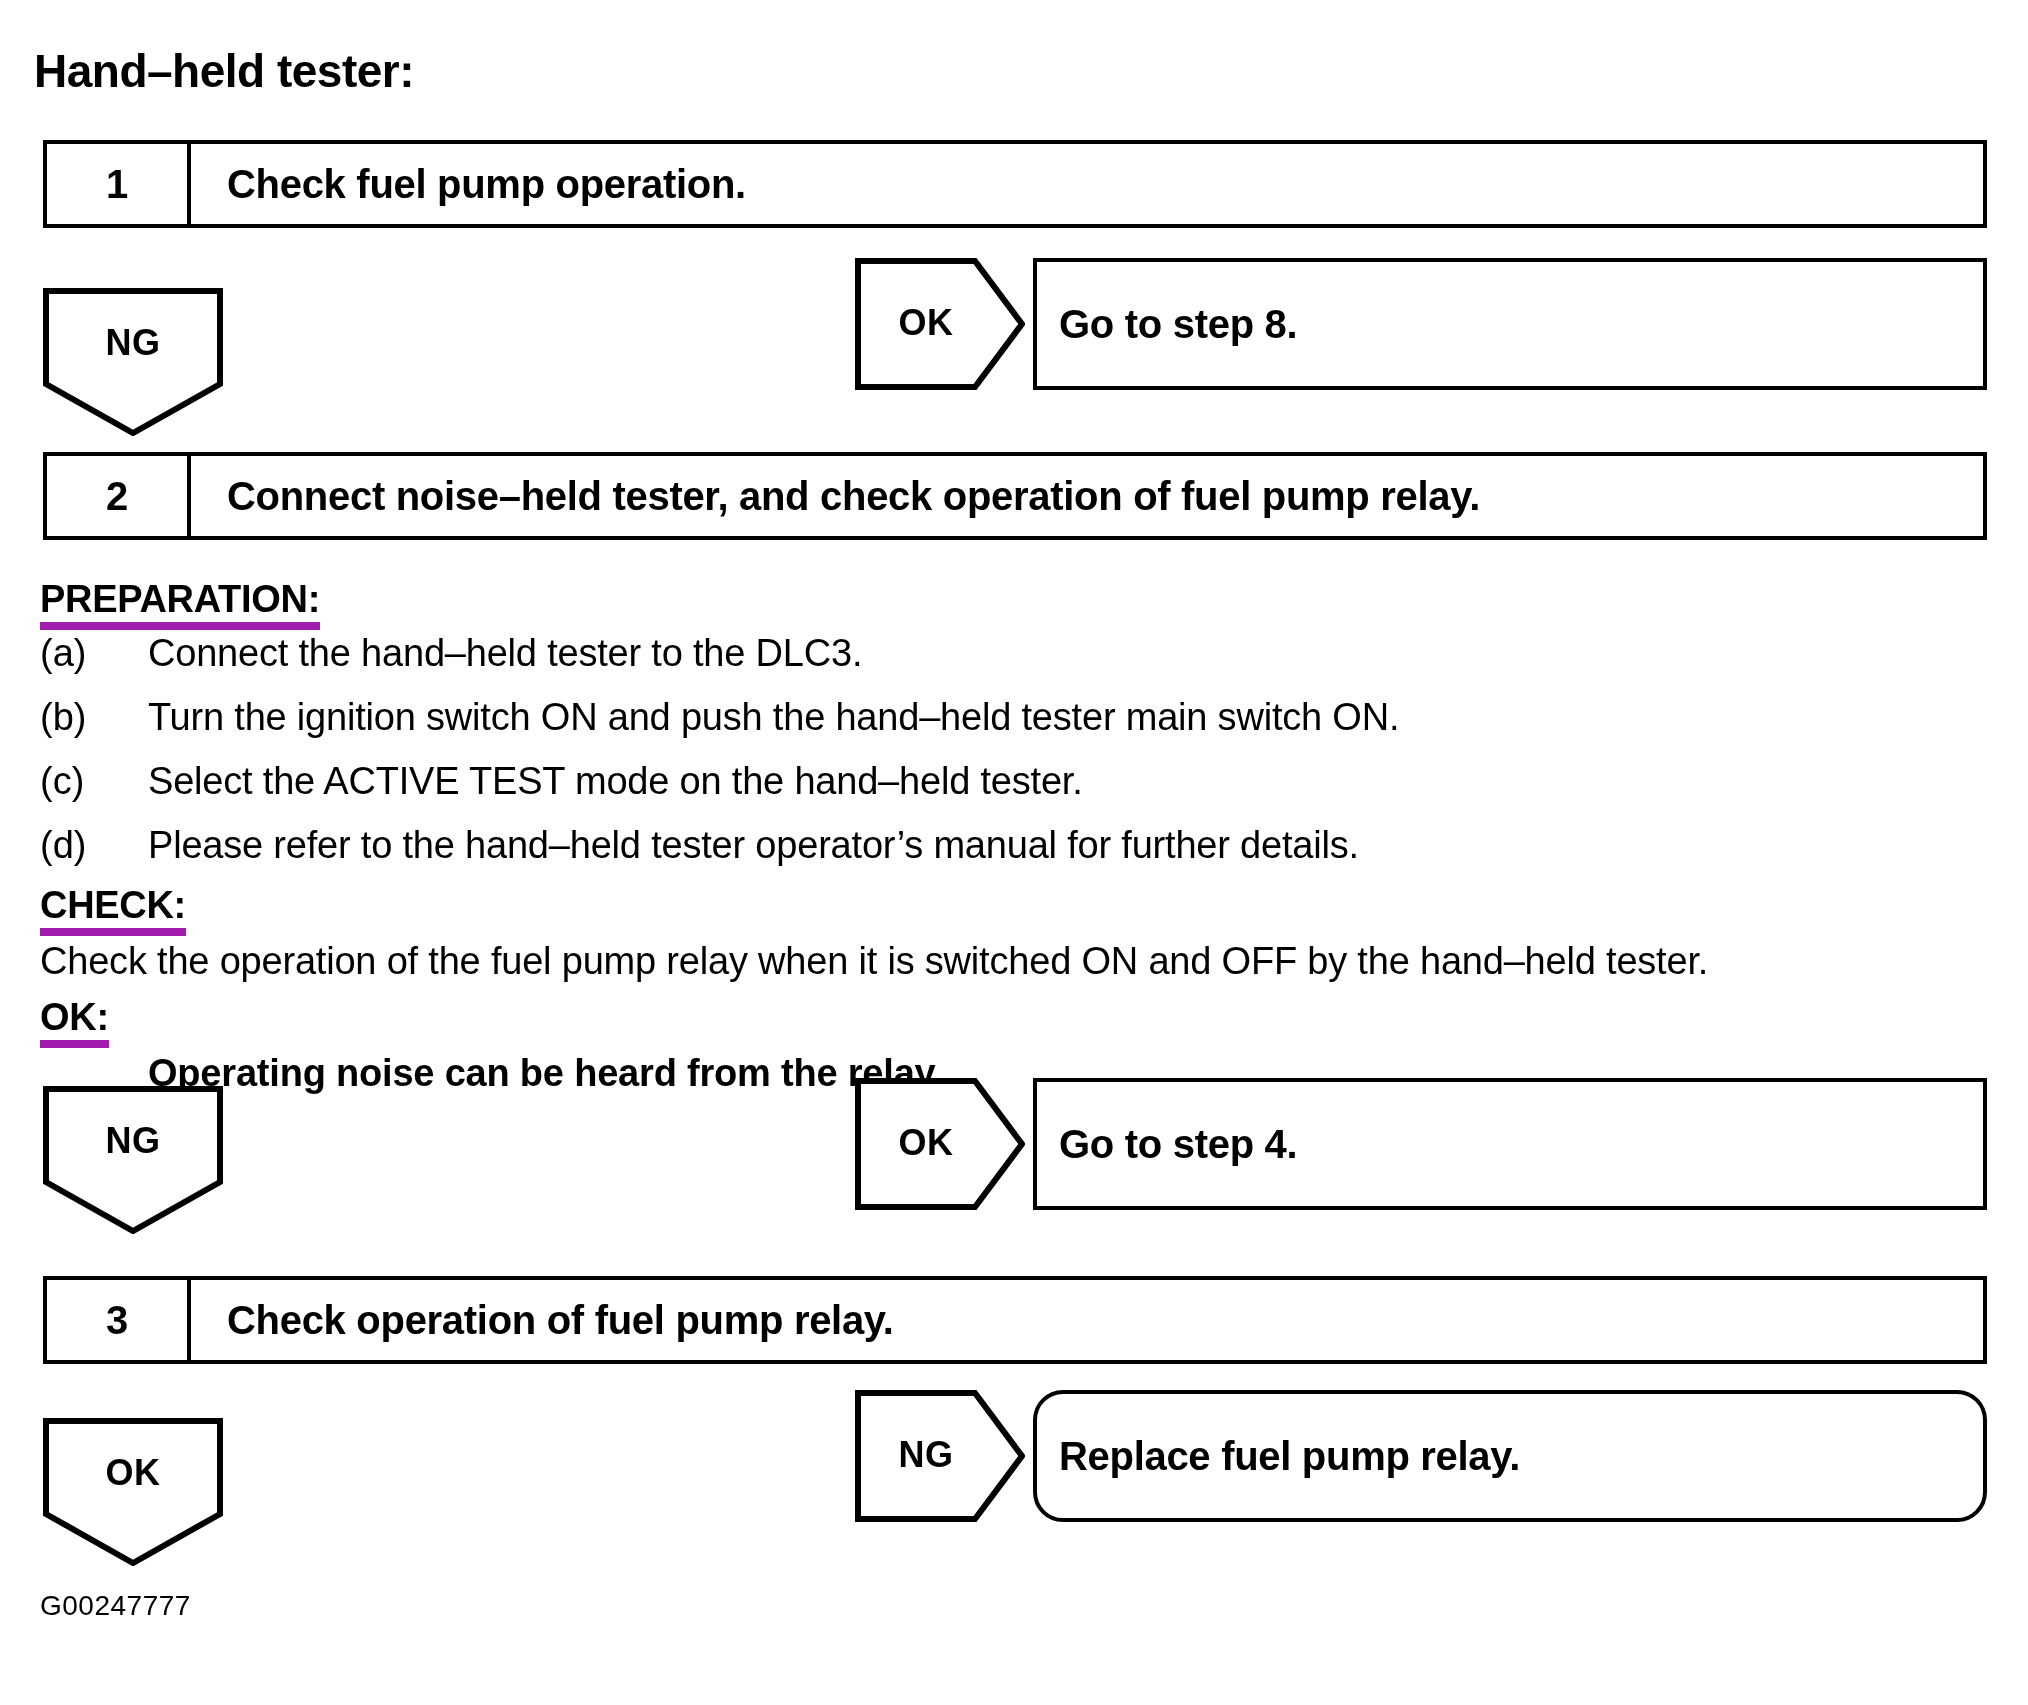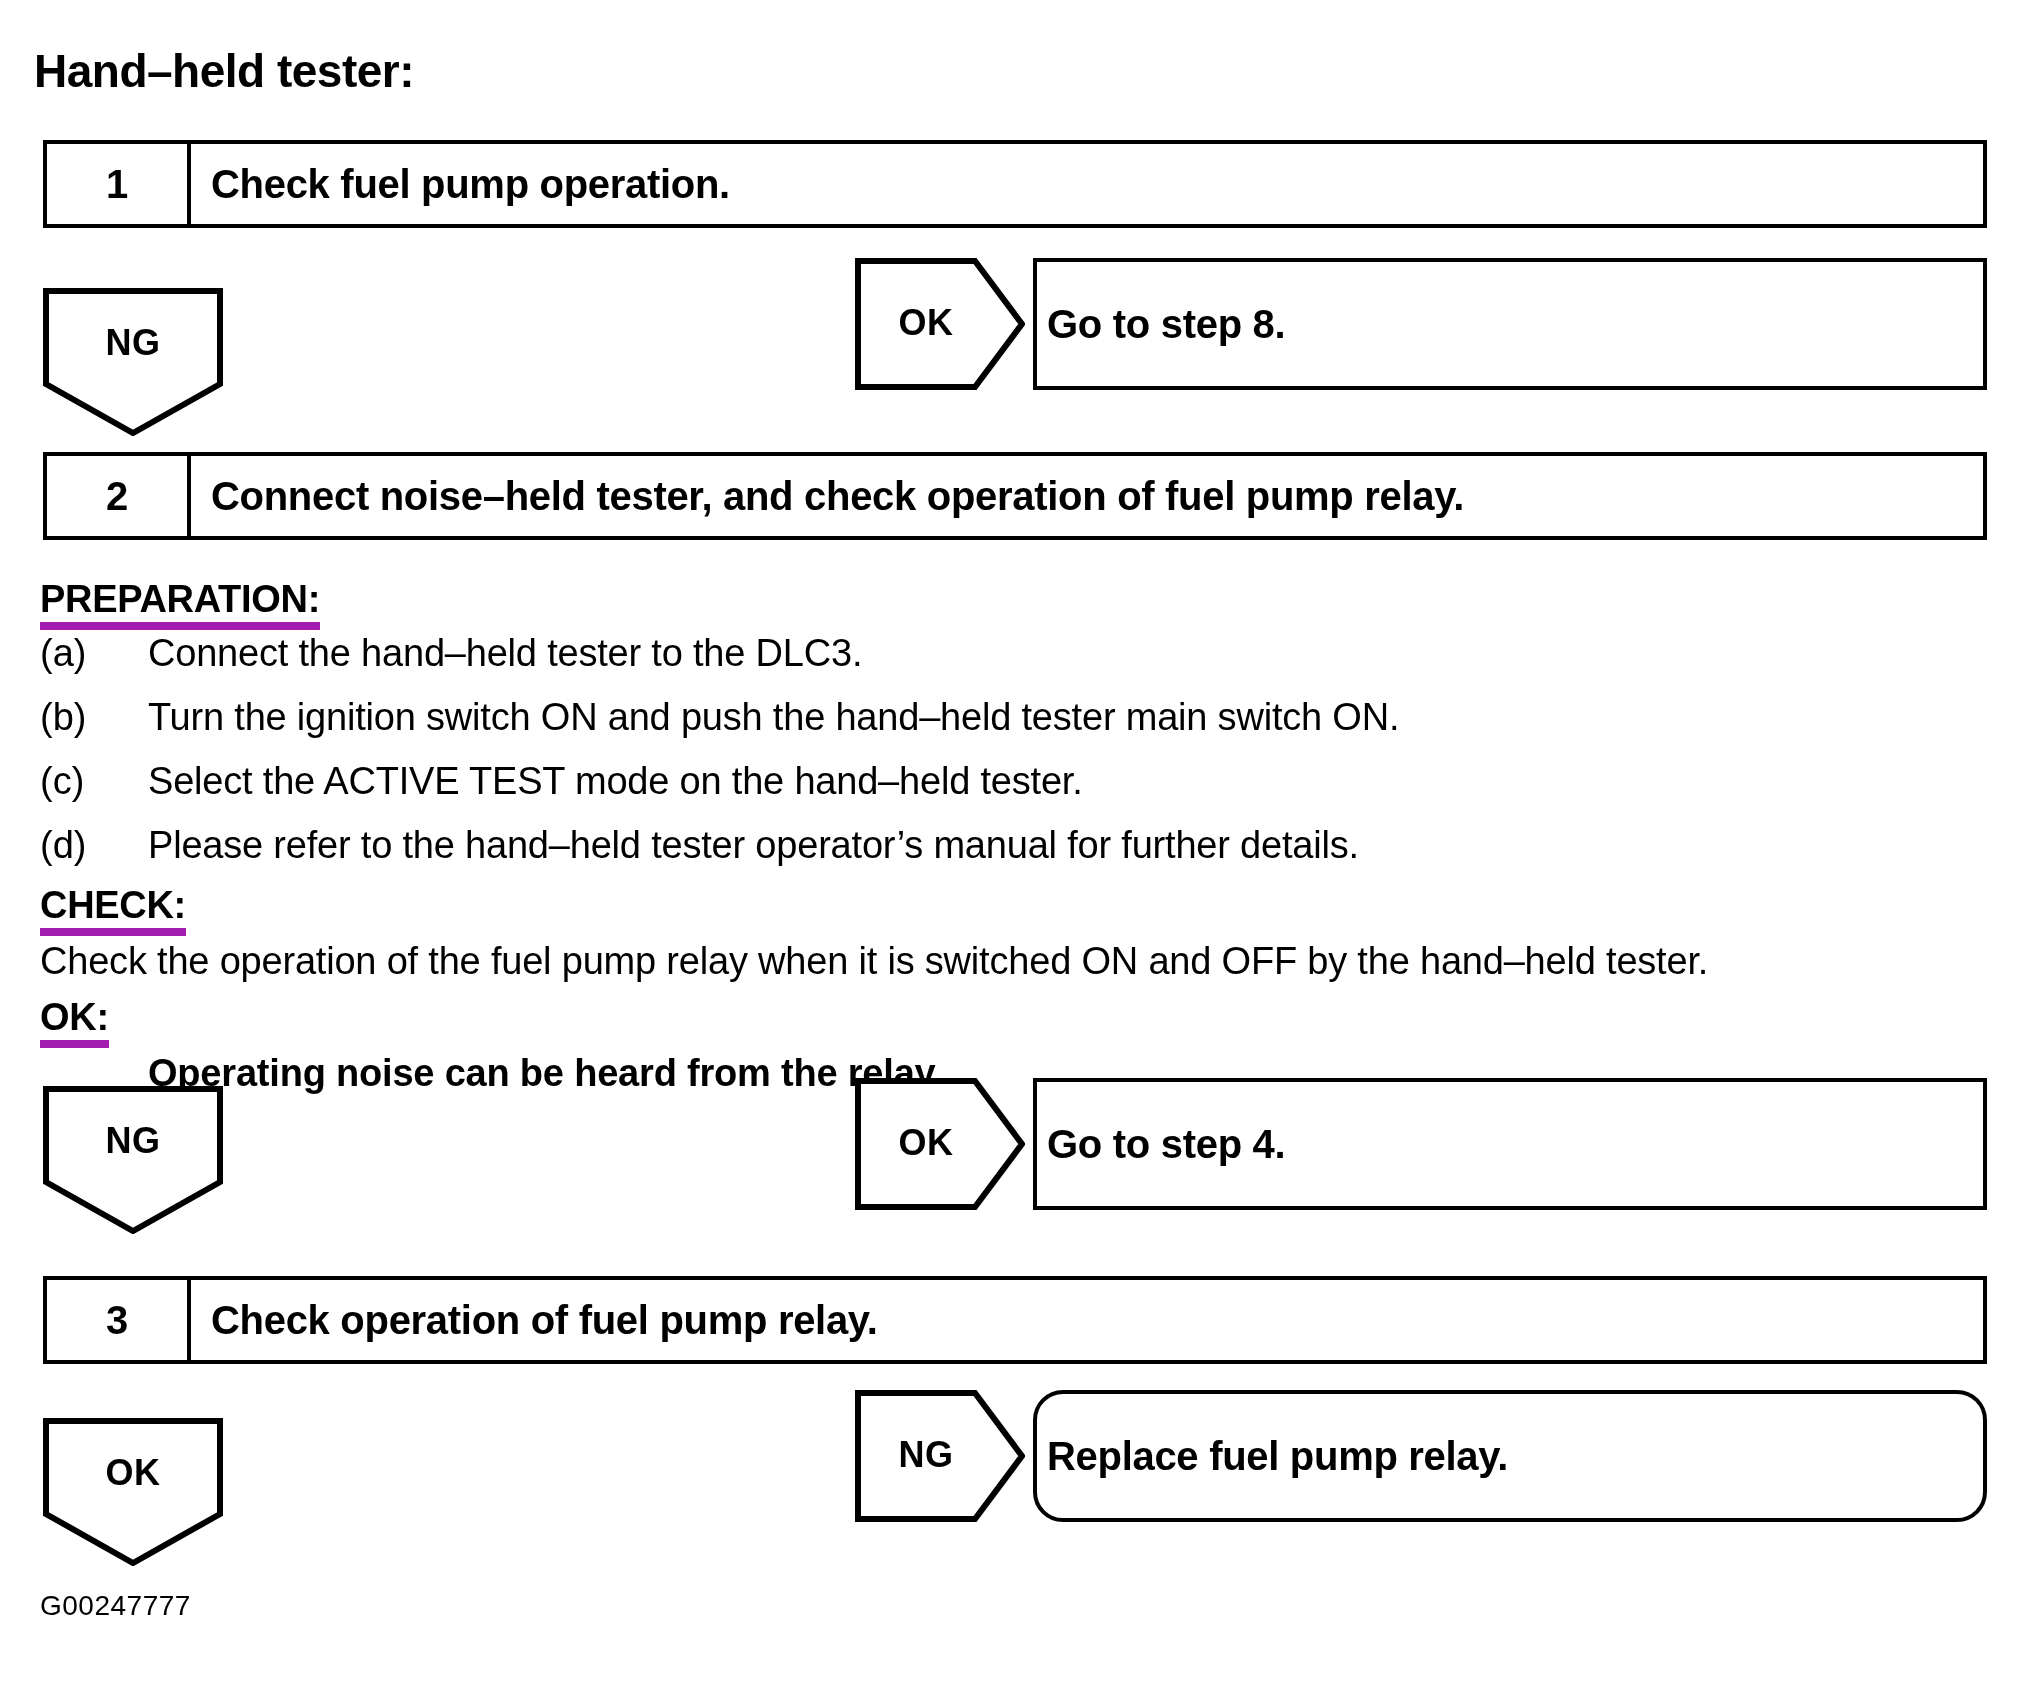--- a/index.html
+++ b/index.html
@@ -52,21 +52,21 @@
     display: flex;
     align-items: center;
     justify-content: center;
     font-size: 40px;
     font-weight: bold;
   }
   .step-text {
     flex: 1;
     display: flex;
     align-items: center;
-    padding-left: 20px;
+    padding-left: 36px;
     font-size: 40px;
     font-weight: bold;
     letter-spacing: -0.3px;
     white-space: nowrap;
   }
 
   
   .down-arrow {
     position: absolute;
     left: 43px;
@@ -121,21 +121,21 @@
   }
   .result-box {
     position: absolute;
     left: 178px;
     top: 0;
     height: 132px;
     border: 4px solid #000;
     background: #fff;
     display: flex;
     align-items: center;
-    padding-left: 10px;
+    padding-left: 22px;
     font-size: 40px;
     font-weight: bold;
     letter-spacing: -0.3px;
     white-space: nowrap;
   }
 
   
   .sec-head {
     position: absolute;
     left: 40px;

